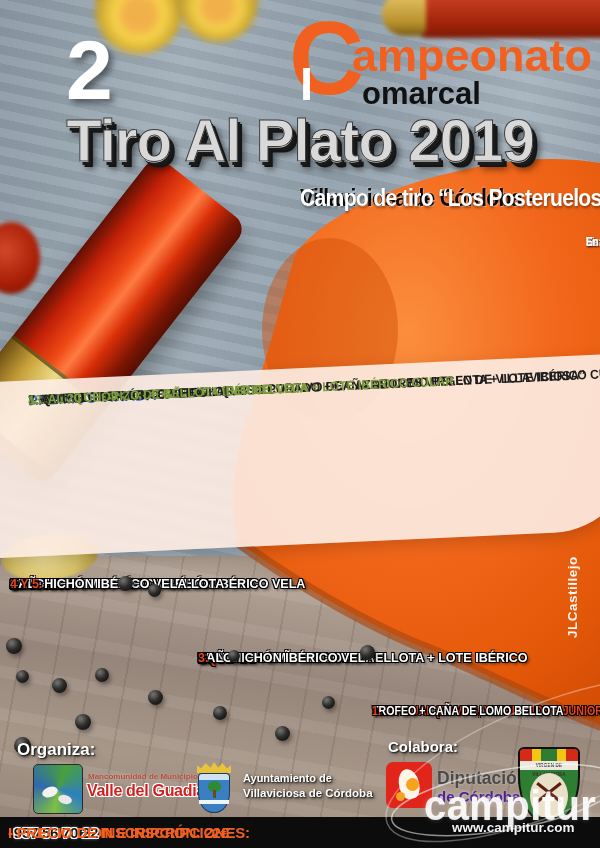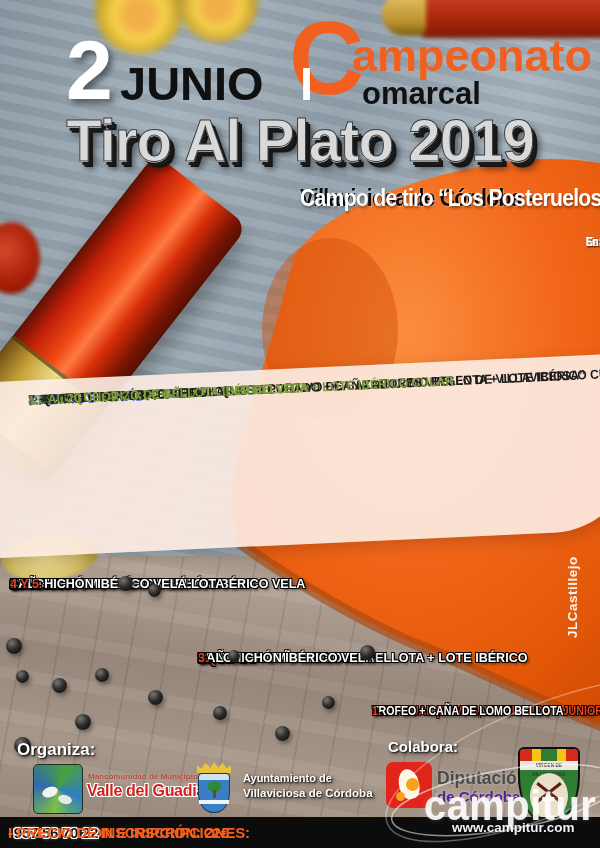--- a/index.html
+++ b/index.html
@@ -194,21 +194,20 @@
   </svg>
 
   <div class="shell2"></div>
   <div class="shell">
     <div class="body"></div>
     <div class="brass"></div>
   </div>
   <div class="brass-peek"></div>
 
   <div class="txt day2">2</div>
-  <div class="txt month">JUNIO</div>
   <div class="txt bigc">C</div>
   <div class="txt white-i">I</div>
   <div class="txt champ">ampeonato</div>
   <div class="txt comarcal">omarcal</div>
   <div class="txt main-title">Tiro Al Plato 2019</div>
   <div class="txt subtitle">
     <span class="sub-black">Villaviciosa de Córdoba -</span>
       <span class="sub-white"> Campo de tiro “Los Posteruelos”</span>
   </div>
 

